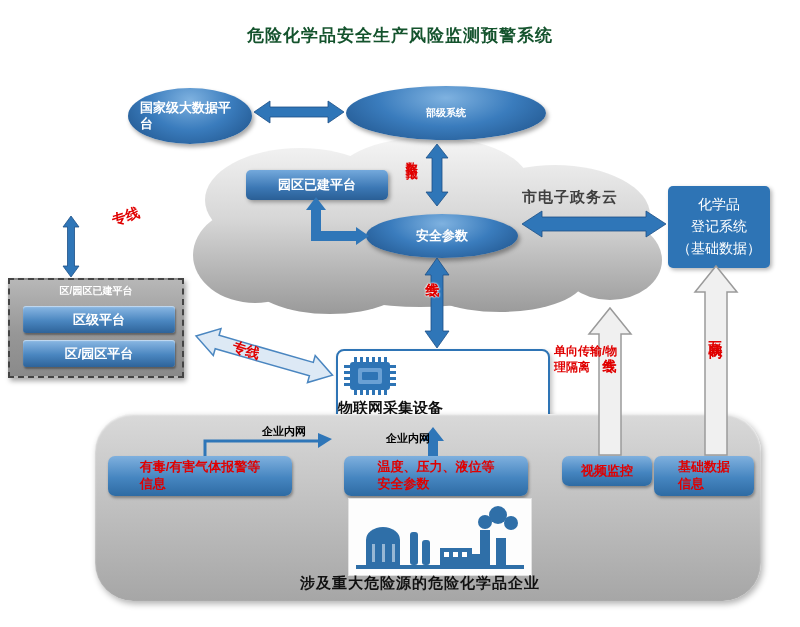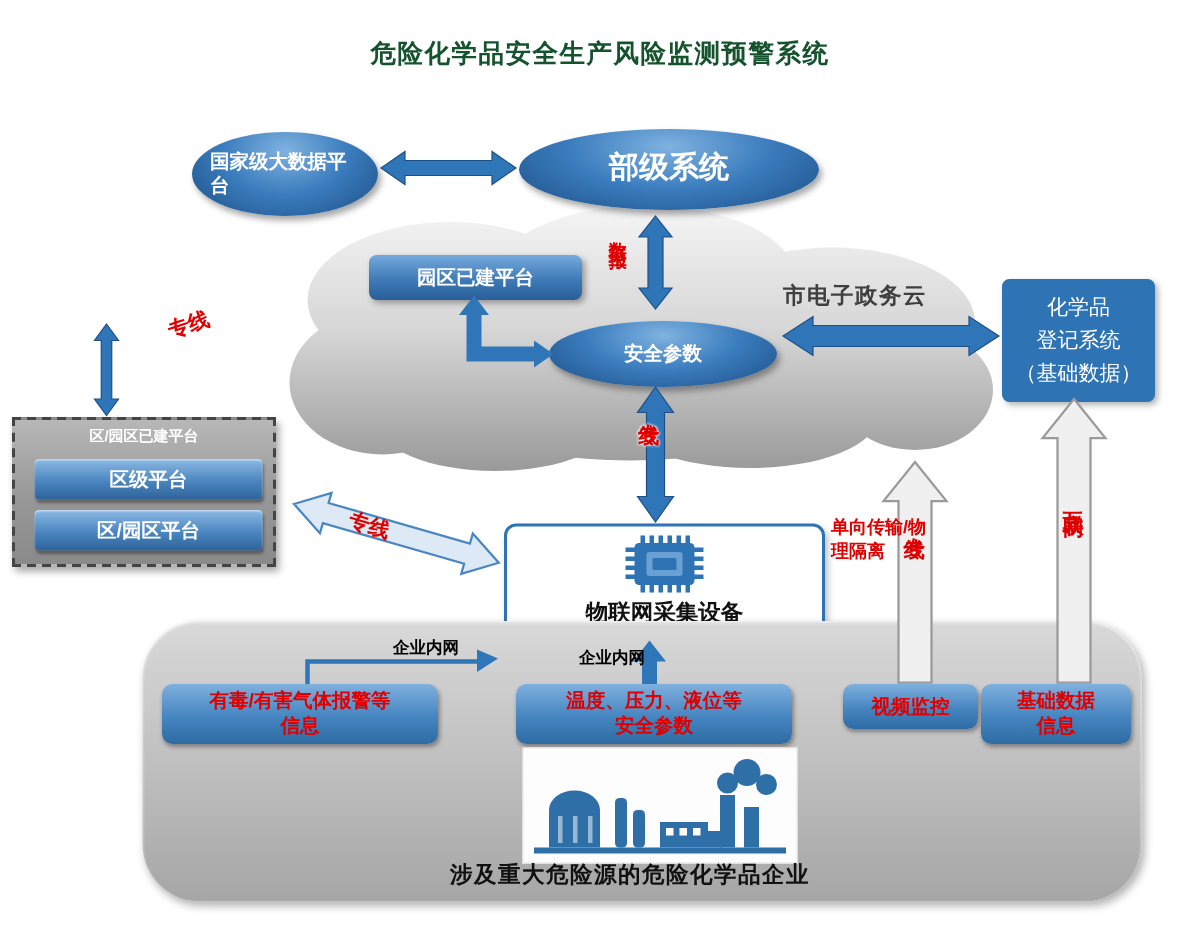--- a/index.html
+++ b/index.html
@@ -21,27 +21,27 @@
   .bluebox{background:#2e74b5;color:#fff;border-radius:5px;display:flex;align-items:center;justify-content:center;
         text-align:center;white-space:pre-line;line-height:1.55;font-size:14px;box-shadow:2px 2px 4px rgba(0,0,0,.3);}
   .parkbox{background:linear-gradient(180deg,#b7b7b7 0%,#979797 55%,#8a8a8a 100%);border:2px dashed #444;
         box-shadow:2px 3px 5px rgba(0,0,0,.35);}
   .parkbox .hdr{position:absolute;left:0;top:4px;width:100%;text-align:center;color:#fff;font-weight:bold;font-size:10px;}
   .parkbar{position:absolute;left:13px;width:152px;height:27px;border-radius:3px;
         background:linear-gradient(180deg,#8cb9e4 0%,#4a86c0 55%,#2e6399 100%);
         color:#fff;font-weight:bold;font-size:13px;display:flex;align-items:center;justify-content:center;
         box-shadow:inset 0 1px 1px rgba(255,255,255,.5),1px 2px 2px rgba(0,0,0,.35);}
   .iotbox{background:#fff;border:2px solid #2e74b5;border-radius:8px;display:flex;flex-direction:column;
-        align-items:center;justify-content:flex-start;box-shadow:2px 3px 5px rgba(0,0,0,.25);}
+        justify-content:flex-start;box-shadow:2px 3px 5px rgba(0,0,0,.25);}
   .iotbox .lbl{font-size:15px;font-weight:bold;color:#111;margin-top:1px;}
   .entbox{background:linear-gradient(180deg,#d9d9d9 0%,#bdbdbd 55%,#a6a6a6 100%);border-radius:38px;
         box-shadow:inset 0 1px 2px rgba(255,255,255,.7),2px 3px 6px rgba(0,0,0,.3);}
   .sensor{background:linear-gradient(180deg,#7fb0de 0%,#4585c0 55%,#2e6ba3 100%);border-radius:7px;
         color:#e00000;font-weight:bold;font-size:13px;display:flex;align-items:center;justify-content:center;
-        text-align:center;white-space:pre-line;line-height:1.3;box-shadow:1px 2px 3px rgba(0,0,0,.35);}
+        text-align:left;white-space:pre-line;line-height:1.3;box-shadow:1px 2px 3px rgba(0,0,0,.35);}
   .redlbl{color:#e00000;font-weight:bold;white-space:pre-line;}
   .vtext{writing-mode:vertical-rl;letter-spacing:2px;}
   .blk{color:#000;font-weight:bold;font-size:11px;}
   #egov-text{color:#3f3f3f;font-weight:bold;font-size:15px;letter-spacing:1px;}
   #ent-caption{text-align:center;font-size:15px;font-weight:bold;color:#111;letter-spacing:1px;}
   #factory{background:#fdfdfd;display:flex;align-items:center;justify-content:center;box-shadow:0 0 0 1px #e2e2e2;}
 </style>
 </head>
 <body>
 
@@ -64,21 +64,21 @@
       <ellipse cx="255" cy="255" rx="62" ry="48"></ellipse>
       <ellipse cx="330" cy="280" rx="80" ry="34"></ellipse>
       <ellipse cx="500" cy="278" rx="85" ry="34"></ellipse>
     </g>
   </svg>
 
   <div class="abs z2" id="title">危险化学品安全生产风险监测预警系统</div>
 
   <div class="abs z2 cyl" style="left:128px;top:88px;width:124px;height:56px;font-size:13px;padding:0 12px;box-sizing:border-box;">国家级大数据平台</div>
 
-  <div class="abs z2 cyl" style="left:346px;top:86px;width:200px;height:54px;font-size:20px;font-family:Liberation Mono, monospace;">部级系统</div>
+  <div class="abs z2 cyl" style="left:346px;top:86px;width:200px;height:54px;font-size:10px;">部级系统</div>
 
   <div class="abs z2 slab" style="left:246px;top:170px;width:142px;height:30px;font-size:13px;">园区已建平台</div>
 
   <div class="abs z2 cyl" style="left:366px;top:214px;width:152px;height:44px;font-size:13px;">安全参数</div>
 
   <div class="abs z2" id="egov-text" style="left:522px;top:188px;">市电子政务云</div>
 
   <div class="abs z2 bluebox" style="left:668px;top:186px;width:102px;height:82px;">化学品
 登记系统
 （基础数据）</div>

